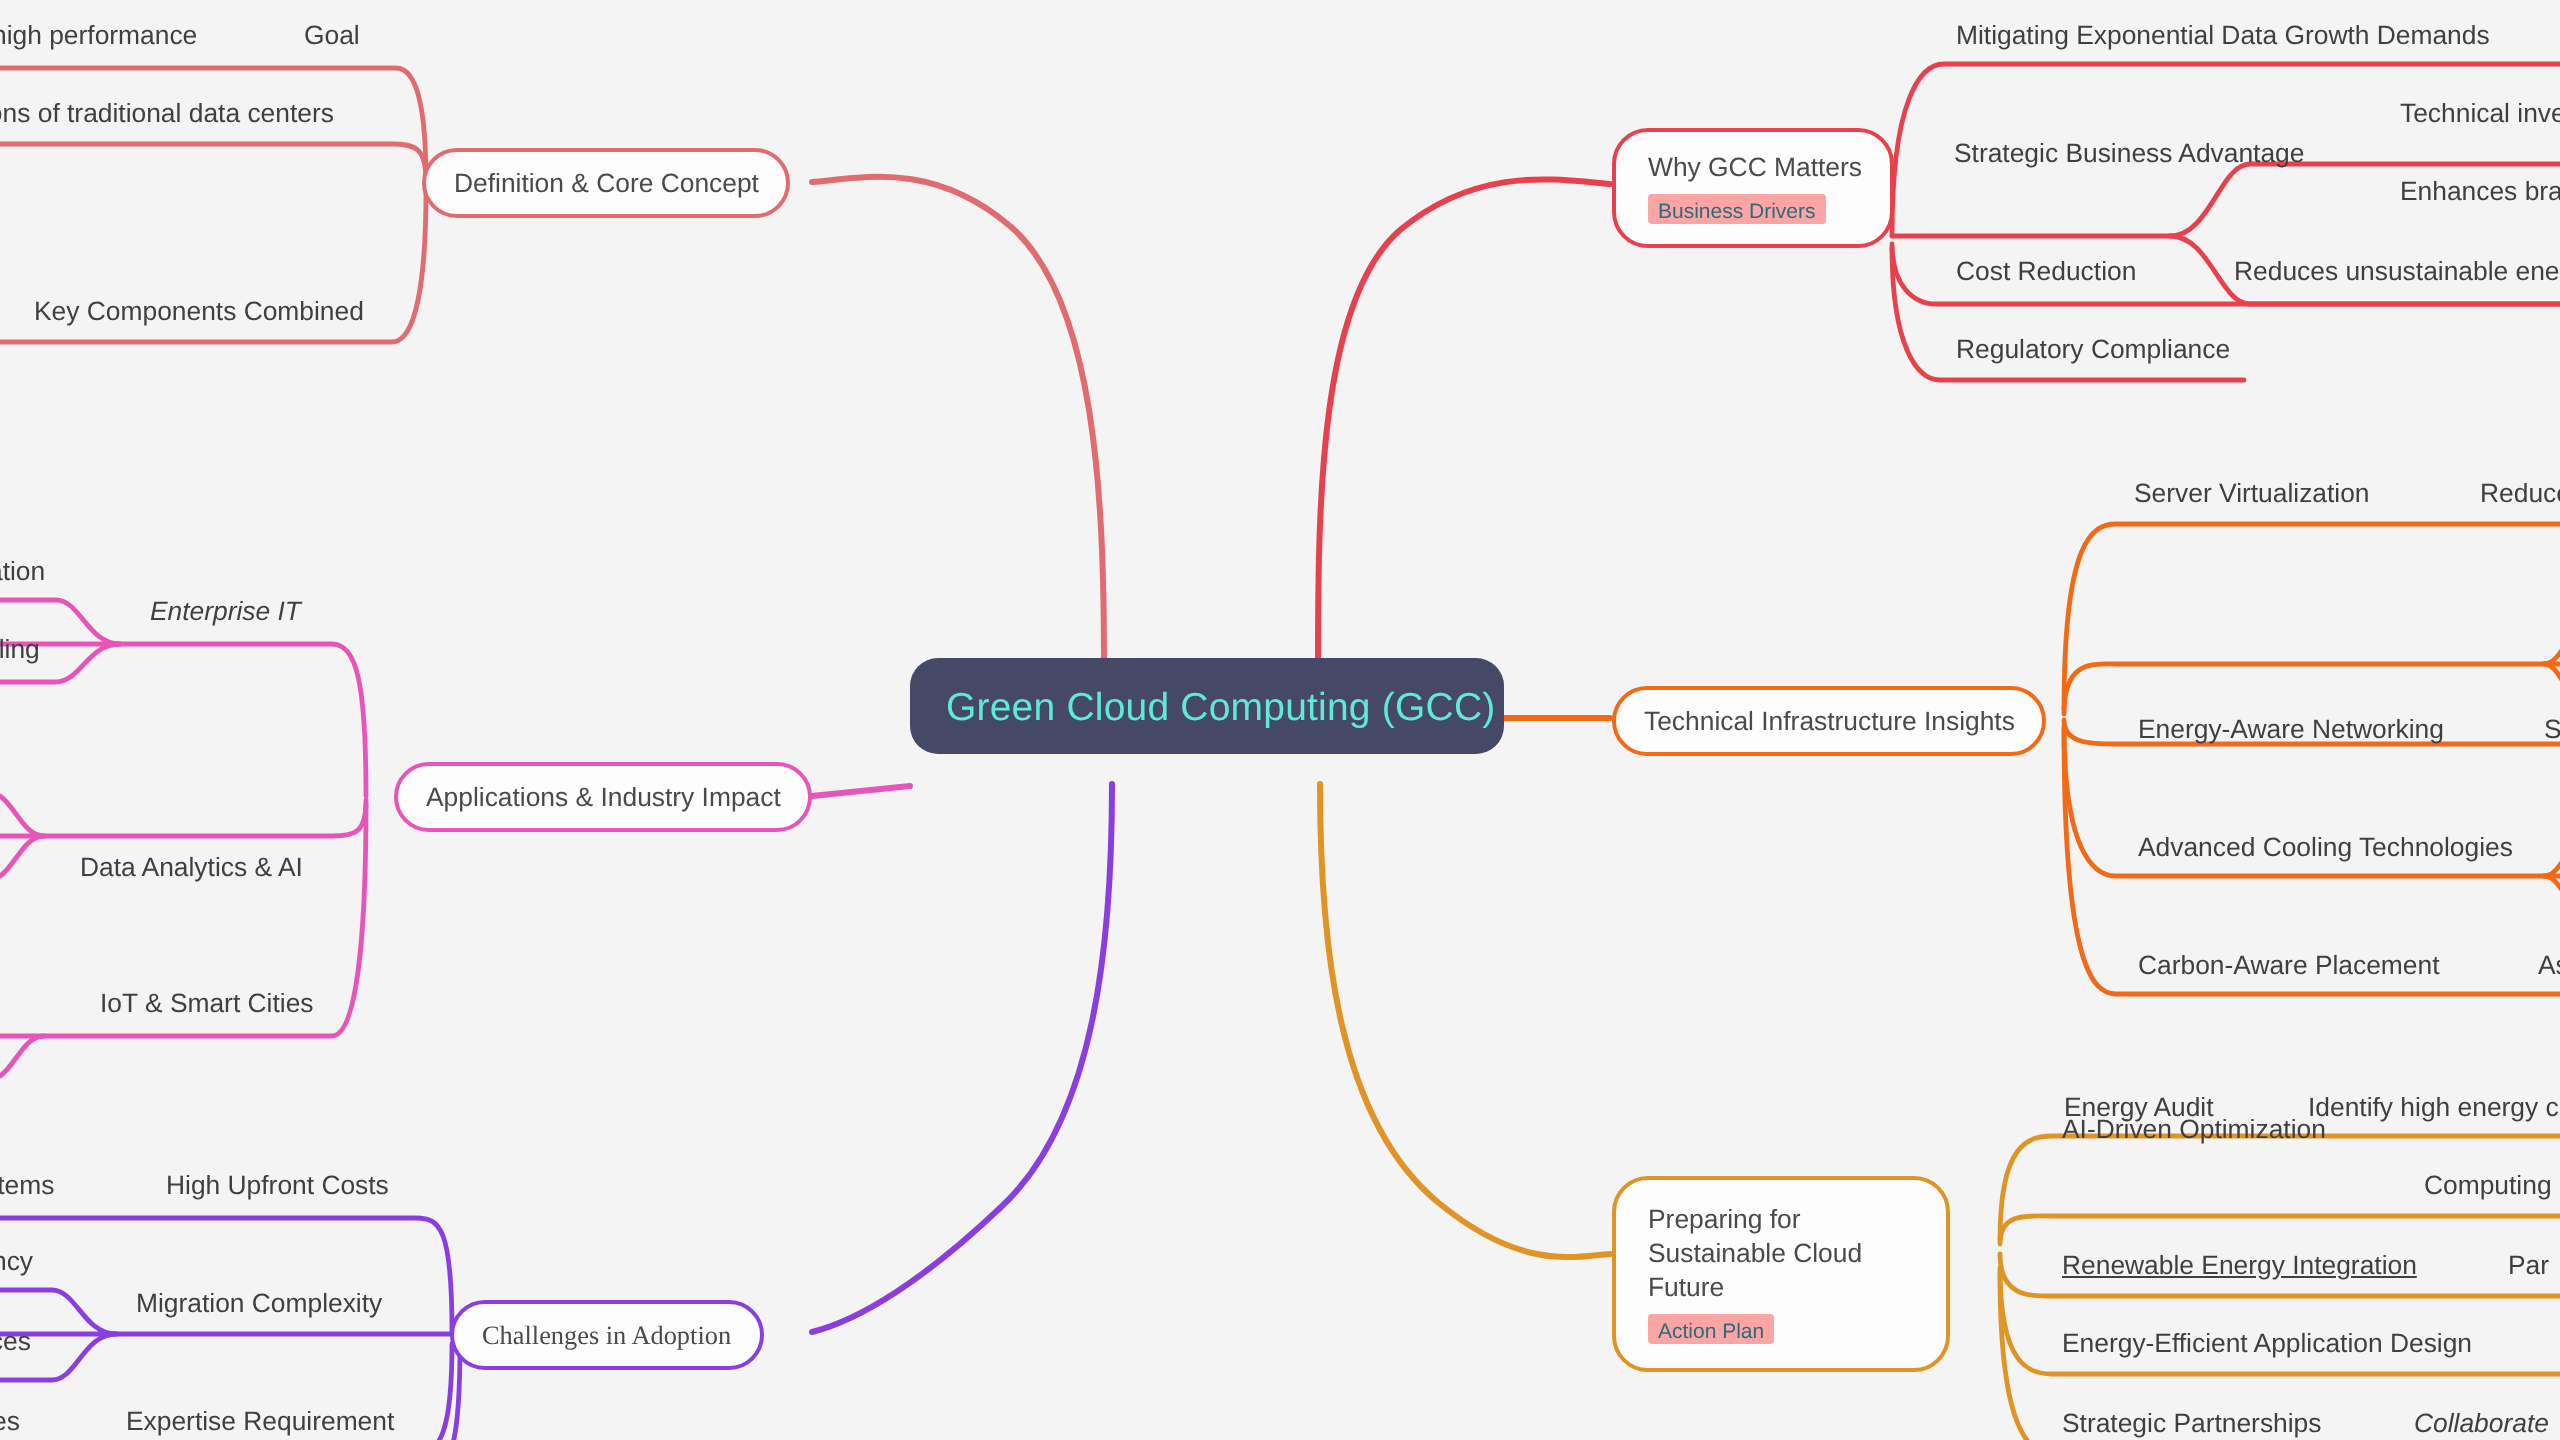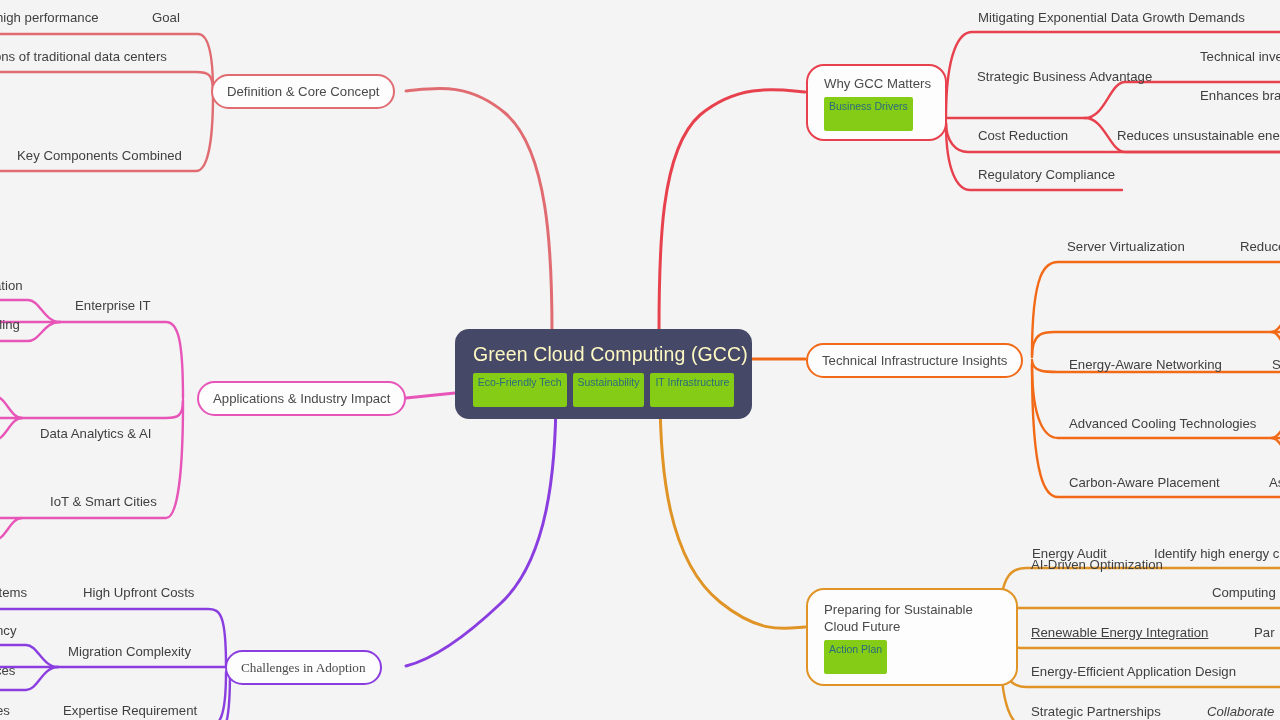--- a/index.html
+++ b/index.html
@@ -16,33 +16,33 @@
   .central{
     position:absolute;
     background:#454866;
     border-radius:14px;
     padding:14px 18px 12px 18px;
     text-align:center;
     box-sizing:border-box;
     z-index:6;
   }
   .central-title{
-    color:#fef9c3;
+    color:#5eead4;
     font-size:19.5px;
     letter-spacing:.1px;
     white-space:nowrap;
     line-height:1.15;
   }
   .central-badges{margin-top:8px;display:flex;gap:6px;justify-content:center;}
   .badge{
-    background:#84cc16;
+    background:#fca5a5;
     color:#2a6b7c;
     font-size:10.5px;
     line-height:1;
-    padding:4px 5px 19px 5px;
+    padding:4px 5px 0 5px;
     border-radius:2px;
     white-space:nowrap;
   }
 
   
   .bnode{
     position:absolute;
     background:#fdfdfd;
     border:2.2px solid #888;
     border-radius:18px;
@@ -141,25 +141,20 @@
       <path d="M1000,620 C1000,572 1014,568 1026,568 L1290,568" stroke="#e09426"></path>
       <path d="M1000,622 C1000,606 1014,608 1026,608 L1290,608" stroke="#e09426"></path>
       <path d="M1000,627 C1000,648 1014,648 1026,648 L1290,648" stroke="#e09426"></path>
       <path d="M1000,634 C1000,682 1014,687 1026,687 L1290,687" stroke="#e09426"></path>
       <path d="M1000,637 C1000,714 1014,727 1026,727 L1290,727" stroke="#e09426"></path>
     </g>
   </svg>
 
   <div class="central" style="left:455px;top:329px;width:297px;">
     <div class="central-title">Green Cloud Computing (GCC)</div>
-    <div class="central-badges">
-      <span class="badge">Eco-Friendly Tech</span>
-      <span class="badge">Sustainability</span>
-      <span class="badge">IT Infrastructure</span>
-    </div>
   </div>
 
   <div class="bnode" style="left:211px;top:74px;border-color:#e06c72;">
     <div class="btitle">Definition &amp; Core Concept</div>
   </div>
 
   <div class="bnode" style="left:181px;top:381px;border-color:#e755b8;margin-left:16px;">
     <div class="btitle">Applications &amp; Industry Impact</div>
   </div>
 
@@ -169,32 +164,32 @@
 
   <div class="bnode" style="left:806px;top:64px;border-color:#e8414e;padding:9px 14px 8px 16px;">
     <div class="btitle">Why GCC Matters</div>
     <span class="badge bbadge">Business Drivers</span>
   </div>
 
   <div class="bnode" style="left:806px;top:343px;border-color:#f26a17;">
     <div class="btitle">Technical Infrastructure Insights</div>
   </div>
 
-  <div class="bnode wrap" style="left:806px;top:588px;width:212px;border-color:#e09426;padding:11px 14px 10px 16px;">
+  <div class="bnode wrap" style="left:806px;top:588px;width:169px;border-color:#e09426;padding:11px 14px 10px 16px;">
     <div class="btitle">Preparing for Sustainable Cloud Future</div>
     <span class="badge bbadge">Action Plan</span>
   </div>
 
   <div class="lbl" style="left:-4px;top:10px;">high performance</div>
   <div class="lbl" style="left:152px;top:10px;">Goal</div>
   <div class="lbl" style="left:-9px;top:49px;">ions of traditional data centers</div>
   <div class="lbl" style="left:17px;top:148px;">Key Components Combined</div>
 
   <div class="lbl" style="left:-6px;top:278px;">ation</div>
-  <div class="lbl" style="left:75px;top:298px;">Enterprise IT</div>
+  <div class="lbl" style="left:75px;top:298px;font-style:italic;">Enterprise IT</div>
   <div class="lbl" style="left:-8px;top:317px;">uling</div>
   <div class="lbl" style="left:40px;top:395px;margin-top:31px;">Data Analytics &amp; AI</div>
   <div class="lbl" style="left:50px;top:494px;">IoT &amp; Smart Cities</div>
 
   <div class="lbl" style="left:-8px;top:585px;">stems</div>
   <div class="lbl" style="left:83px;top:585px;">High Upfront Costs</div>
   <div class="lbl" style="left:-4px;top:623px;">ncy</div>
   <div class="lbl" style="left:68px;top:644px;">Migration Complexity</div>
   <div class="lbl" style="left:-8px;top:663px;">ices</div>
   <div class="lbl" style="left:-4px;top:703px;">es</div>

